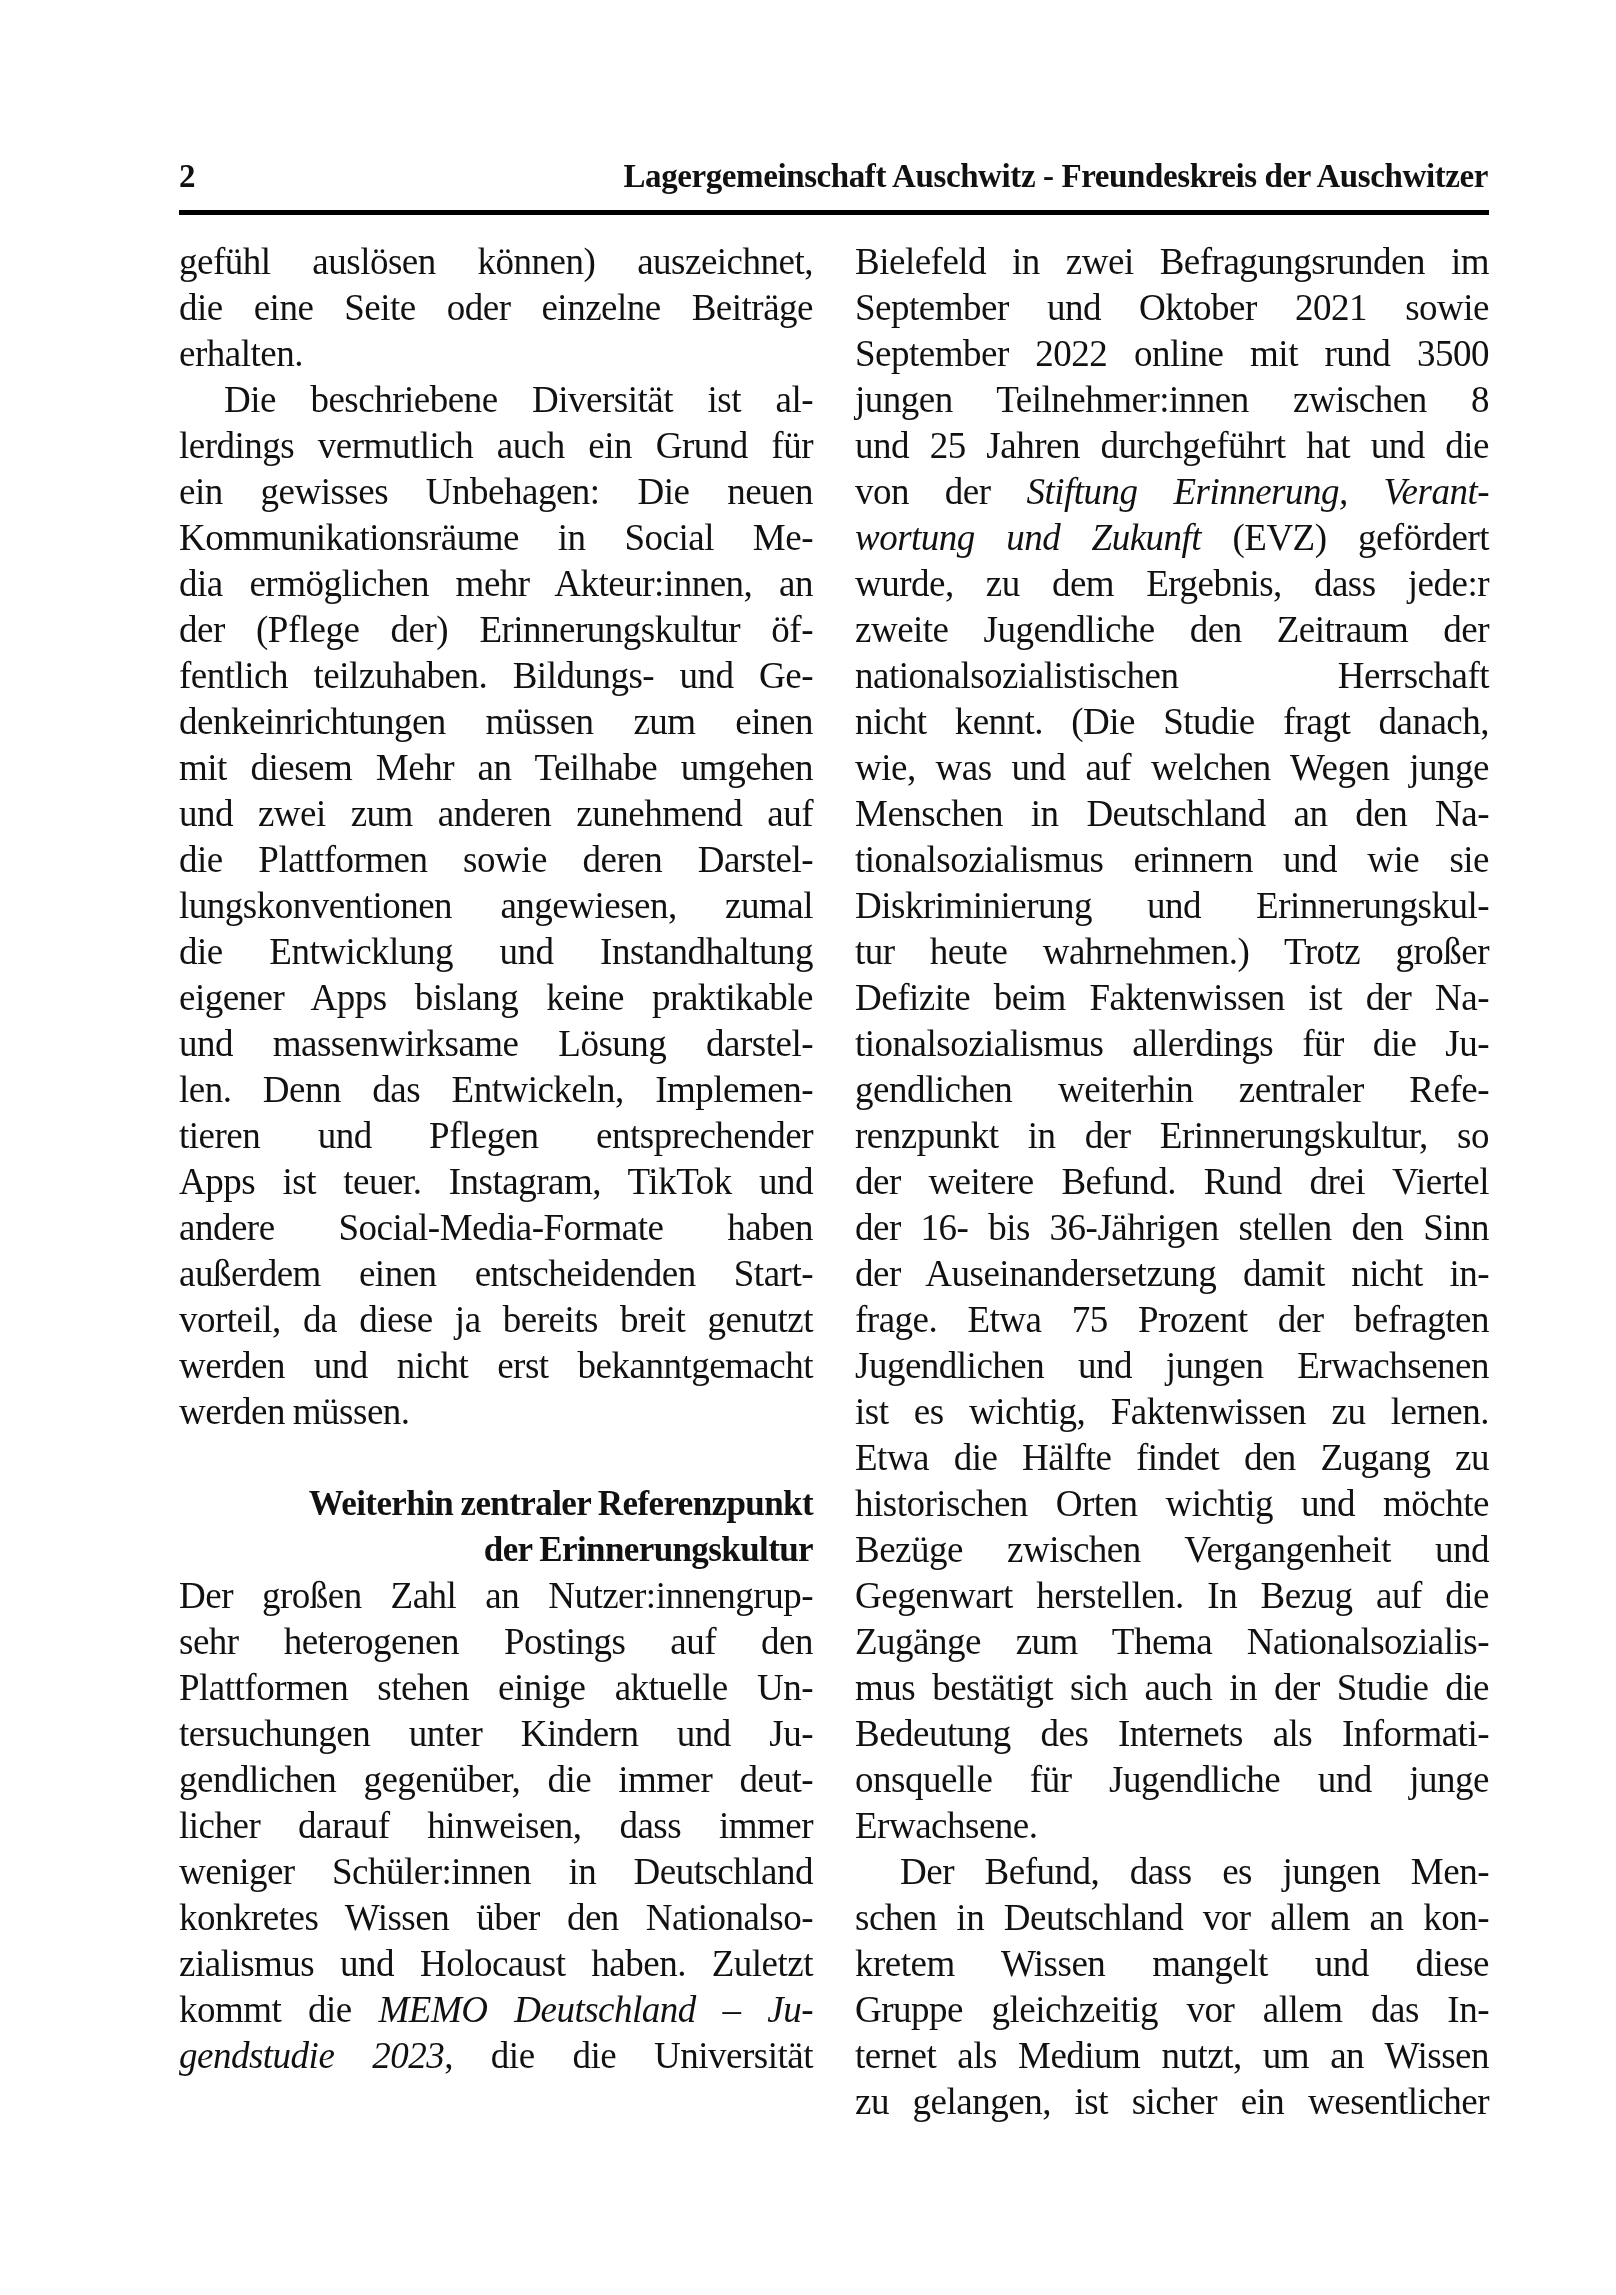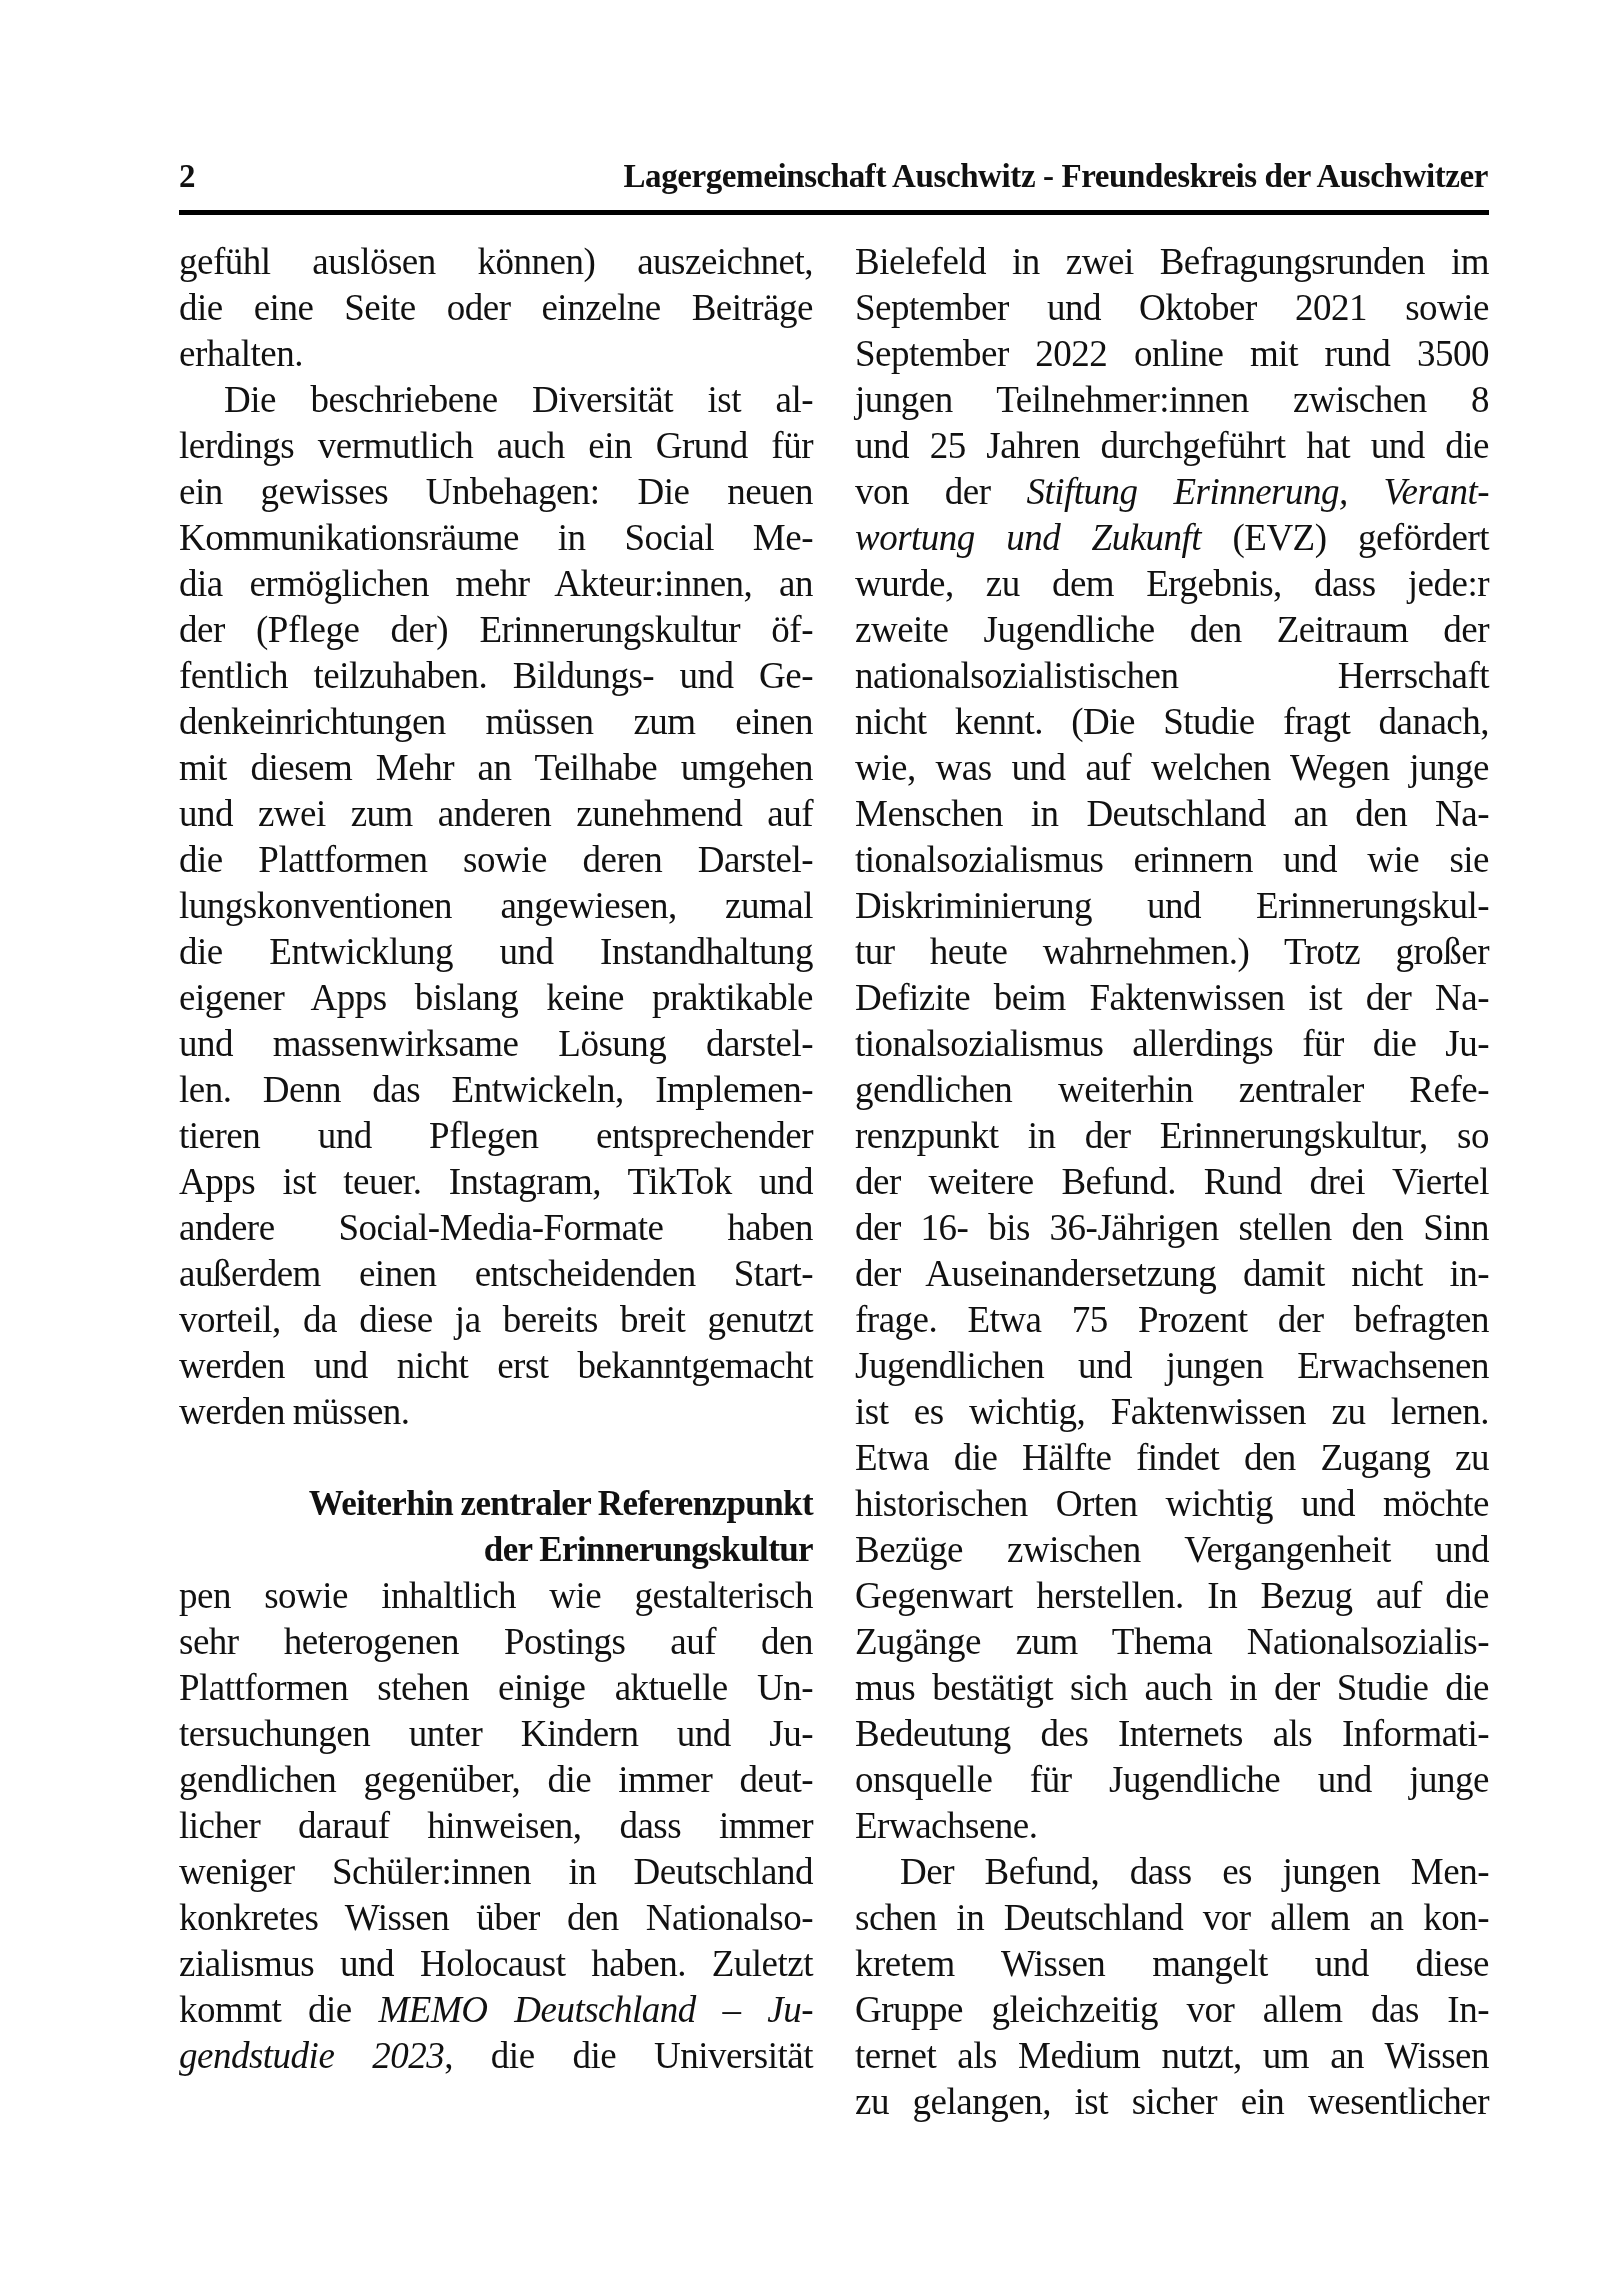--- a/index.html
+++ b/index.html
@@ -70,21 +70,21 @@
       <span class="line">vorteil, da diese ja bereits breit genutzt</span>
       <span class="line">werden und nicht erst bekanntgemacht</span>
       <span class="line last">werden müssen.</span>
     </div>
     <span class="gap"></span>
     <div>
       <span class="heading">Weiterhin zentraler Referenzpunkt</span>
       <span class="heading">der Erinnerungskultur</span>
     </div>
     <div>
-      <span class="line">pen sowie inhaltlich wie gestalterisch</span>
+      <span class="line">Der großen Zahl an Nutzer:innengrup-</span>
       <span class="line">sehr heterogenen Postings auf den</span>
       <span class="line">Plattformen stehen einige aktuelle Un-</span>
       <span class="line">tersuchungen unter Kindern und Ju-</span>
       <span class="line">gendlichen gegenüber, die immer deut-</span>
       <span class="line">licher darauf hinweisen, dass immer</span>
       <span class="line">weniger Schüler:innen in Deutschland</span>
       <span class="line">konkretes Wissen über den Nationalso-</span>
       <span class="line">zialismus und Holocaust haben. Zuletzt</span>
       <span class="line"><span>kommt die </span><em>MEMO Deutschland – Ju-</em></span>
       <span class="line"><em>gendstudie 2023</em><span>, die die Universität</span></span>

